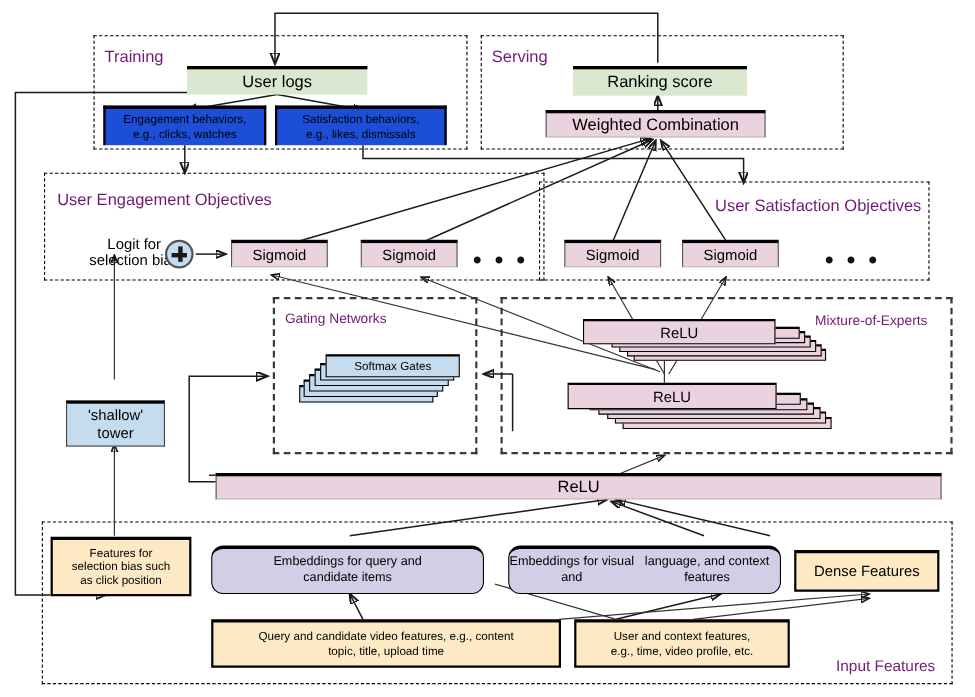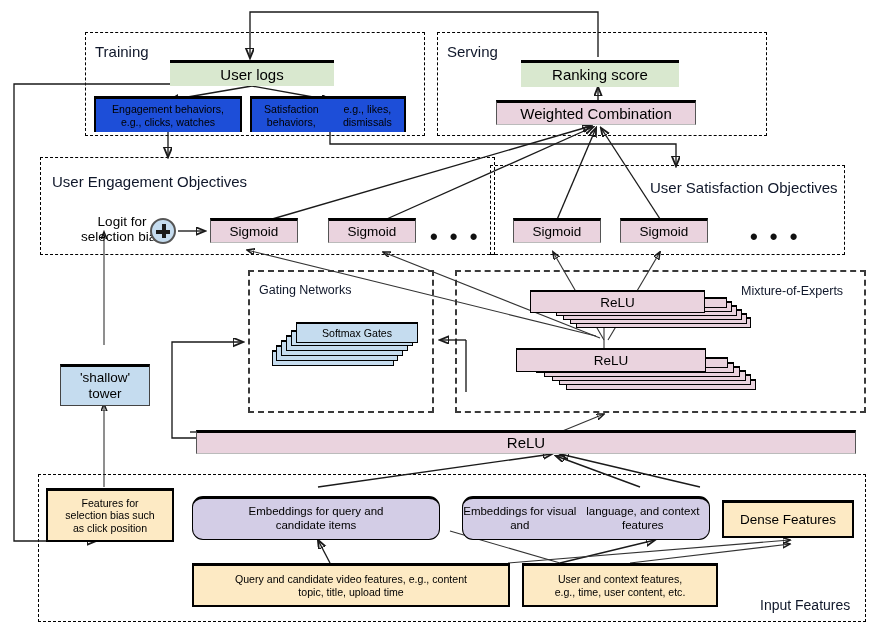--- a/index.html
+++ b/index.html
@@ -2,21 +2,21 @@
 <html><head>
 <meta charset="utf-8">
 <style>
   html,body{margin:0;padding:0;background:#ffffff;}
   body{width:886px;height:634px;font-family:"Liberation Sans","DejaVu Sans",sans-serif;color:#000;}
   #stage{position:relative;width:886px;height:634px;overflow:hidden;background:#fff;}
 
   
   .group{position:absolute;border:1.6px dashed #000;box-sizing:border-box;}
   .group.thick{border:2.2px dashed #3a3a3a;}
-  .group-label{position:absolute;font-size:15px;line-height:1;white-space:nowrap;color:#0f172a;}
+  .group-label{position:absolute;font-size:15px;line-height:1;white-space:nowrap;color:#701a75;}
   .group-label.sm{font-size:12.5px;}
 
   
   .node{position:absolute;box-sizing:border-box;display:flex;align-items:center;
         justify-content:center;text-align:center;line-height:1.18;}
   
   .n-green{background:#d9e8cf;border-top:3px solid #000;}
   .n-green-side{background:#1d4ed8;border-top:3px solid #000;border-left:2px solid #000;border-right:2px solid #000;}
   
   .n-pink{background:#ead3de;border-top:3px solid #000;border-left:1px solid #555;border-right:1px solid #555;border-bottom:1px solid #bbb;}
@@ -139,21 +139,21 @@
     <path d="M630,563 L790,544" class="thin" marker-end="url(#ahs)"></path>
   </svg>
 
   <div class="node n-green t15" style="left:170px;top:60px;width:164px;height:26px;">User logs</div>
 
   <div class="node n-green-side" style="left:94px;top:96px;width:148px;height:36px;flex-direction:column;">
     <span class="t11">Engagement behaviors,</span>
     <span class="t11">e.g., clicks, watches</span>
   </div>
 
-  <div class="node n-green-side" style="left:250px;top:96px;width:156px;height:36px;flex-direction:row;">
+  <div class="node n-green-side" style="left:250px;top:96px;width:156px;height:36px;flex-direction:column;">
     <span class="t11">Satisfaction behaviors,</span>
     <span class="t11">e.g., likes, dismissals</span>
   </div>
 
   <div class="node n-green t15" style="left:521px;top:60px;width:158px;height:27px;">Ranking score</div>
 
   <div class="node n-pink t15" style="left:496px;top:100px;width:200px;height:25px;">Weighted Combination</div>
 
   <div style="position:absolute;left:72px;top:214px;width:100px;text-align:center;">
     <div class="t13">Logit for</div>
@@ -229,16 +229,16 @@
 
   <div class="node n-yellow t13" style="left:722px;top:500px;width:132px;height:38px;">Dense Features</div>
 
   <div class="node n-yellow" style="left:192px;top:563px;width:318px;height:44px;flex-direction:column;">
     <span class="t11">Query and candidate video features, e.g., content</span>
     <span class="t11">topic, title, upload time</span>
   </div>
 
   <div class="node n-yellow" style="left:522px;top:563px;width:196px;height:44px;flex-direction:column;">
     <span class="t11">User and context features,</span>
-    <span class="t11">e.g., time, user content, etc.</span>
+    <span class="t11">e.g., time, video profile, etc.</span>
   </div>
 
 </div>
 
 </body></html>

